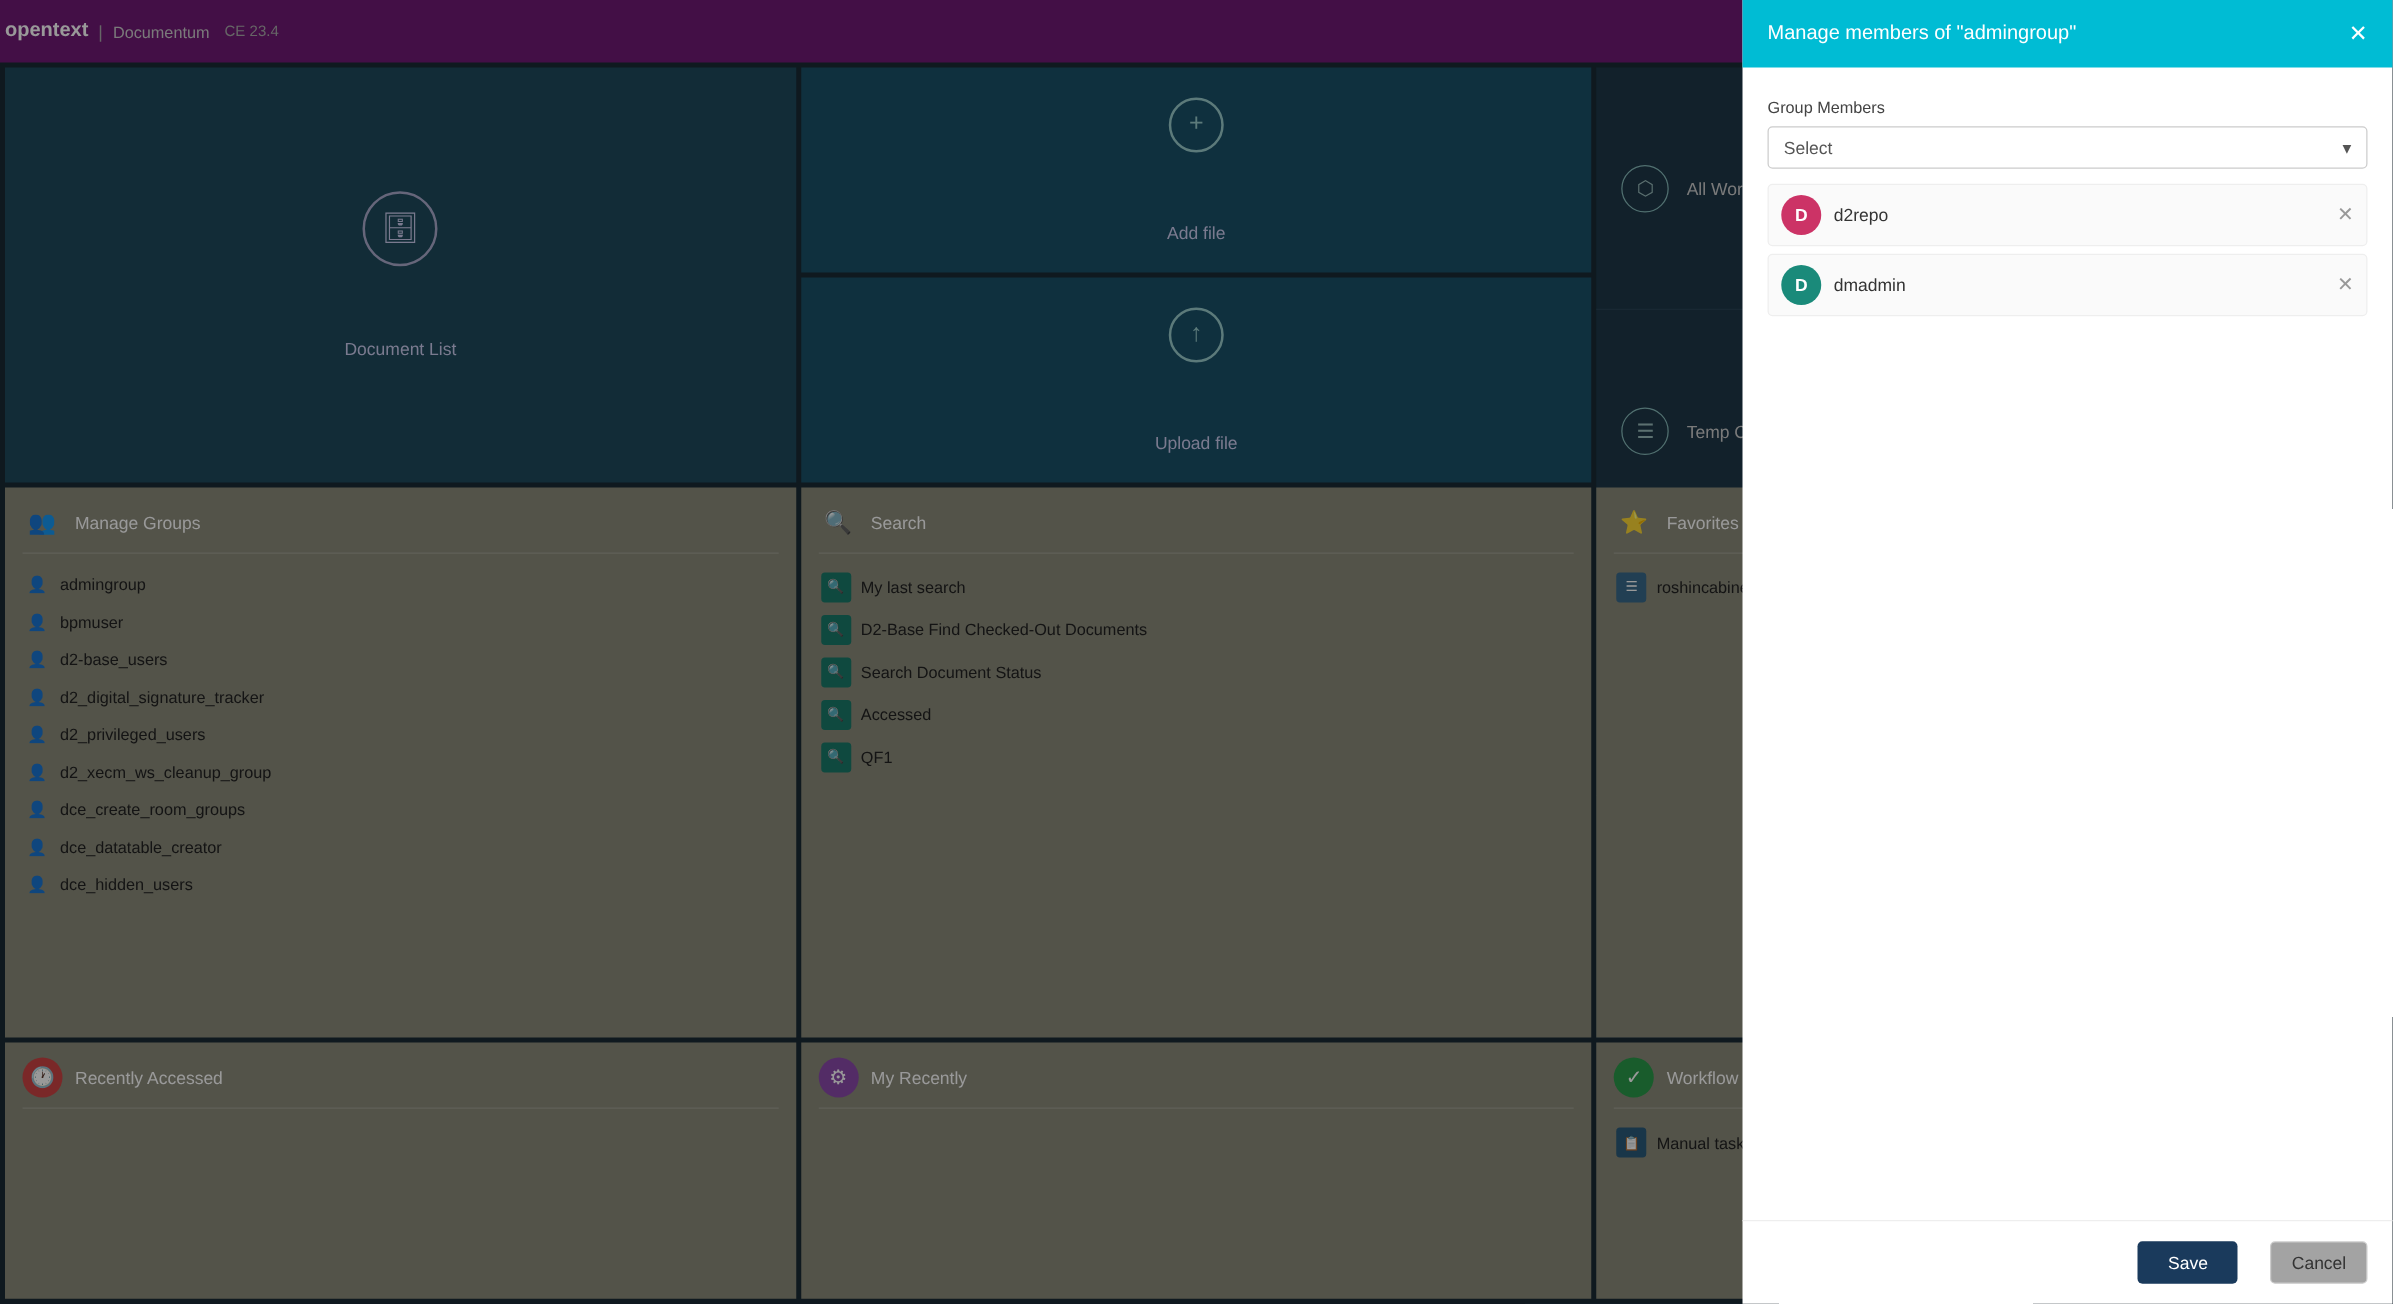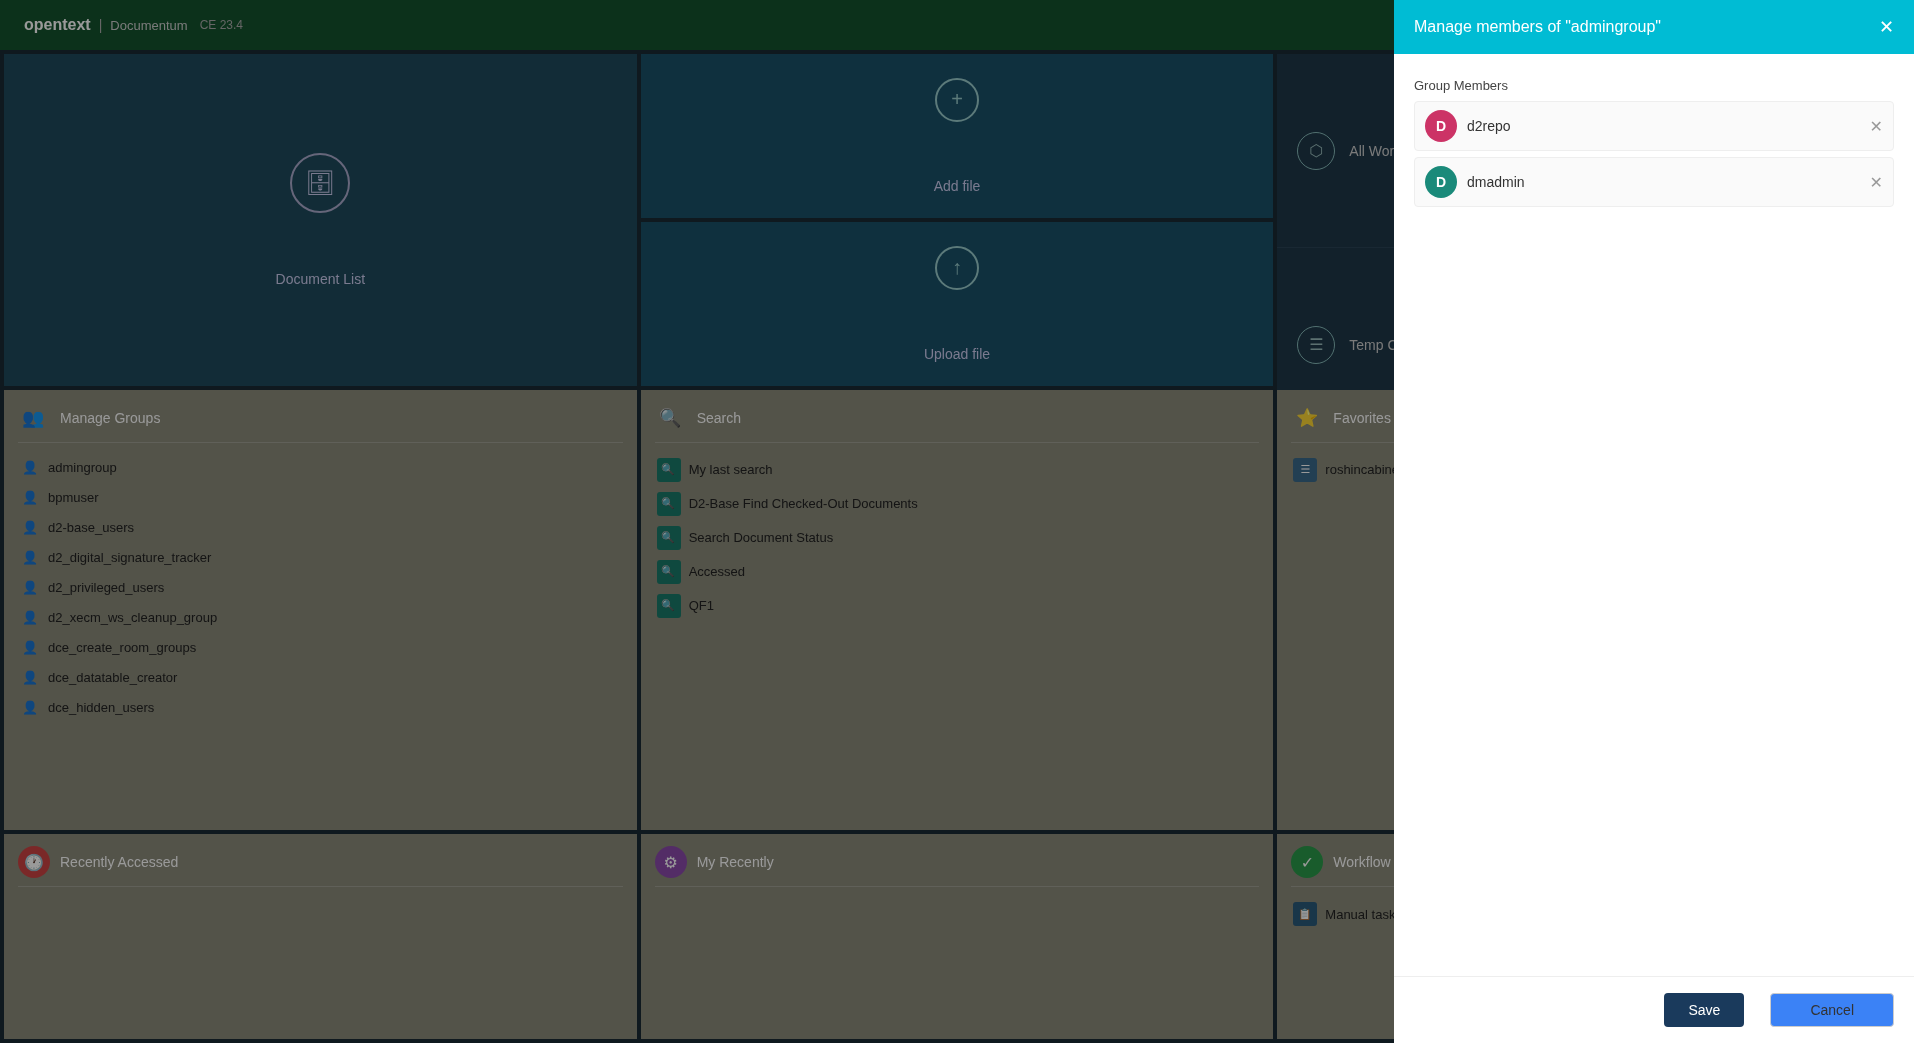--- a/index.html
+++ b/index.html
@@ -1,24 +1,24 @@
 <!DOCTYPE html>
 <html><head>
   <meta charset="utf-8">
   <style>
     * { box-sizing: border-box; margin: 0; padding: 0; }
     body { font-family: 'Segoe UI', Arial, sans-serif; background: #1a2a35; overflow: hidden; width: 1914px; height: 1043px; }
 
     
     .topnav {
-      background: #14532d;
+      background: #701a75;
       height: 50px;
       display: flex;
       align-items: center;
-      padding: 0 24px;
+      padding: 0 4px;
       gap: 16px;
     }
     .brand { color: white; font-size: 14px; display: flex; align-items: center; gap: 8px; }
     .brand-logo { color: white; font-weight: bold; font-size: 16px; }
     .brand-sep { color: #aaa; }
     .brand-app { color: #ccc; font-size: 13px; }
     .brand-version { color: #aaa; font-size: 12px; margin-left: 4px; }
     .search-bar {
       margin-left: auto;
       background: #2a3d4a;
@@ -272,25 +272,25 @@
     .btn-save {
       background: #1a3a5c;
       color: white;
       border: none;
       border-radius: 4px;
       padding: 8px 24px;
       font-size: 14px;
       cursor: pointer;
     }
     .btn-cancel {
-      background: #3b82f6;
+      background: #a3a3a3;
       color: #333;
       border: 1px solid #ccc;
       border-radius: 4px;
-      padding: 8px 39px;
+      padding: 8px 16px;
       font-size: 14px;
       cursor: pointer;
     }
   </style>
 </head>
 <body>
 
 <nav class="topnav">
   <div class="brand">
     <span class="brand-logo">opentext</span>
@@ -459,20 +459,24 @@
 
 <div class="modal-overlay"></div>
 
 <div class="modal">
   <div class="modal-header">
     <span>Manage members of "admingroup"</span>
     <button class="modal-close">✕</button>
   </div>
   <div class="modal-body">
     <div class="field-label">Group Members</div>
+    <div class="select-control">
+      <span>Select</span>
+      <span>▾</span>
+    </div>
     <ul class="member-list">
       <li class="member-item">
         <div class="member-avatar" style="background:#cc3366;">
           <span>D</span>
         </div>
         <span class="member-name">d2repo</span>
         <button class="member-remove">✕</button>
       </li>
       <li class="member-item">
         <div class="member-avatar" style="background:#1a8a7a;">

